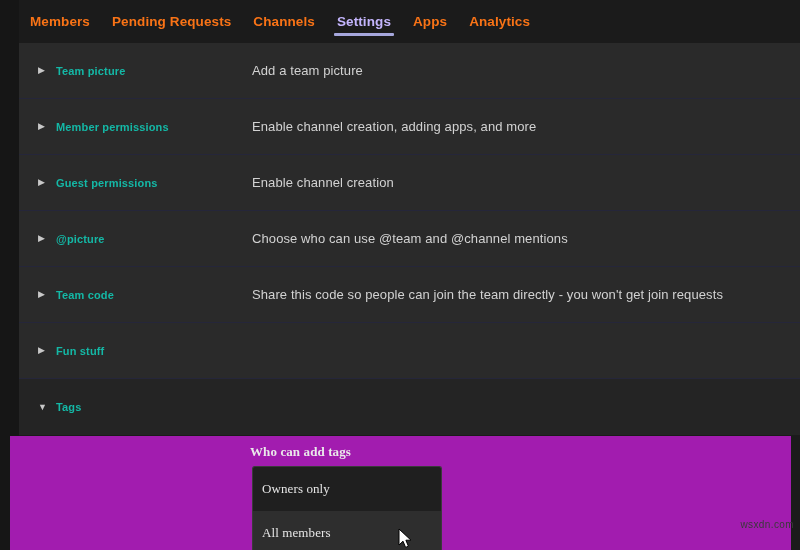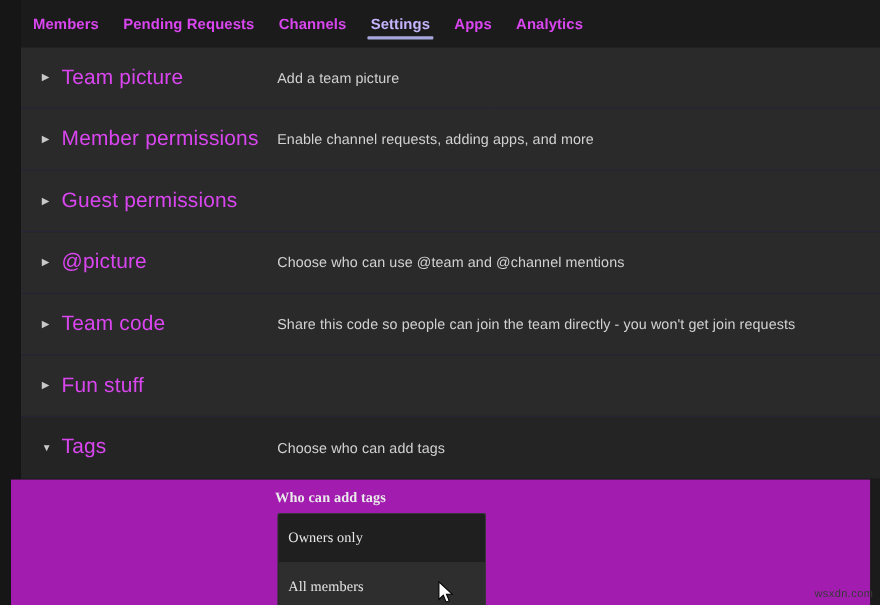--- a/index.html
+++ b/index.html
@@ -34,21 +34,21 @@
     align-items: center;
     padding-left: 19px;
     z-index: 2;
   }
   .tab {
     position: relative;
     height: 43px;
     display: flex;
     align-items: center;
     padding: 0 11px;
-    color: #d946ef;
+    color: #f97316;
     font-size: 13.5px;
     font-weight: 600;
     letter-spacing: .1px;
     white-space: nowrap;
     cursor: pointer;
   }
   .tab.active { color: #c4b5fd; }
   .tab.active::after {
     content: "";
     position: absolute;
@@ -82,23 +82,23 @@
     width: 24px;
     margin-left: 19px;
     color: #c8c8c8;
     font-size: 9px;
     line-height: 1;
     display: flex;
     align-items: center;
     justify-content: flex-start;
   }
   .row-title {
-    color: #d946ef;
-    font-size: 19px;
-    font-weight: 400;
+    color: #14b8a6;
+    font-size: 11px;
+    font-weight: 700;
     letter-spacing: .15px;
     width: 196px;
     margin-left: -6px;
   }
   .row-desc {
     color: #d2d2d2;
     font-size: 13px;
     font-weight: 400;
     letter-spacing: .1px;
     white-space: nowrap;
@@ -169,21 +169,21 @@
     position: absolute;
     left: 398px; top: 528px;
     width: 16px; height: 22px;
     z-index: 10;
     pointer-events: none;
   }
 
   
   .watermark {
     position: absolute;
-    right: 6px; bottom: 4px;
+    right: 6px; bottom: 20px;
     color: #3a3a3a;
     font-size: 10px;
     letter-spacing: .4px;
     z-index: 9;
   }
 </style>
 </head>
 <body>
 
 <div id="app">
@@ -215,26 +215,27 @@
 
     <div class="row">
       <span class="chev">▶</span>
       <span class="row-title">Team picture</span>
       <span class="row-desc">Add a team picture</span>
     </div>
 
     <div class="row">
       <span class="chev">▶</span>
       <span class="row-title">Member permissions</span>
-      <span class="row-desc">Enable channel requests, adding apps, and more</span>
+      <span class="row-desc">Enable channel creation, adding apps, and more</span>
     </div>
 
     <div class="row">
       <span class="chev">▶</span>
       <span class="row-title">Guest permissions</span>
+      <span class="row-desc">Enable channel creation</span>
     </div>
 
     <div class="row">
       <span class="chev">▶</span>
       <span class="row-title">@picture</span>
       <span class="row-desc">Choose who can use @team and @channel mentions</span>
     </div>
 
     <div class="row">
       <span class="chev">▶</span>
@@ -243,21 +244,20 @@
     </div>
 
     <div class="row">
       <span class="chev">▶</span>
       <span class="row-title">Fun stuff</span>
     </div>
 
     <div class="row expanded">
       <span class="chev">▼</span>
       <span class="row-title">Tags</span>
-      <span class="row-desc">Choose who can add tags</span>
     </div>
 
   </div>
 
   <div class="tags-panel">
     <div class="tags-label">Who can add tags</div>
 
     <div class="dropdown">
       <div class="dd-option">
         <span>Owners only</span>

